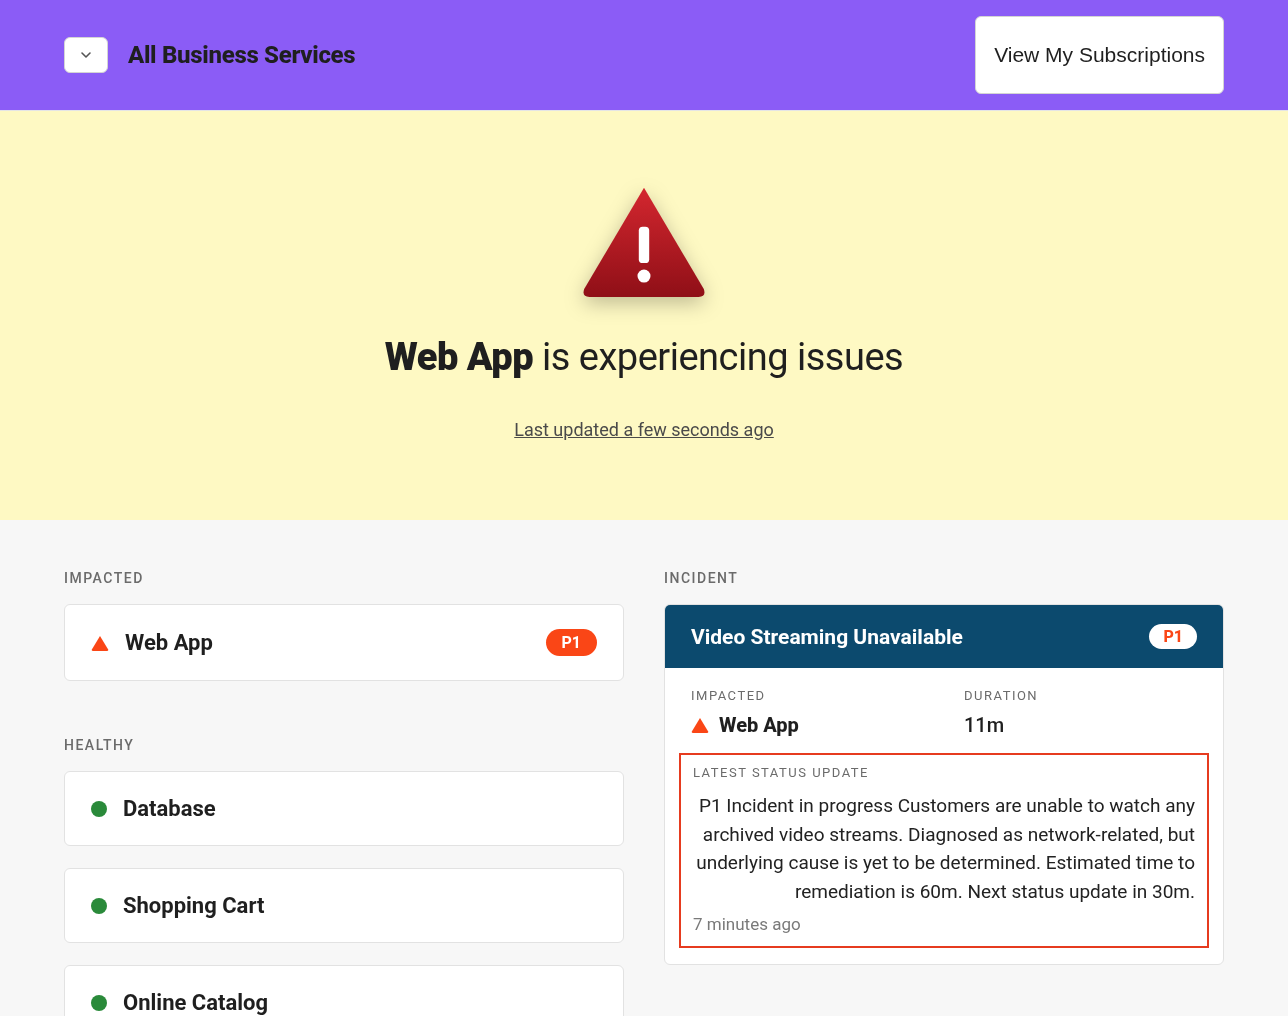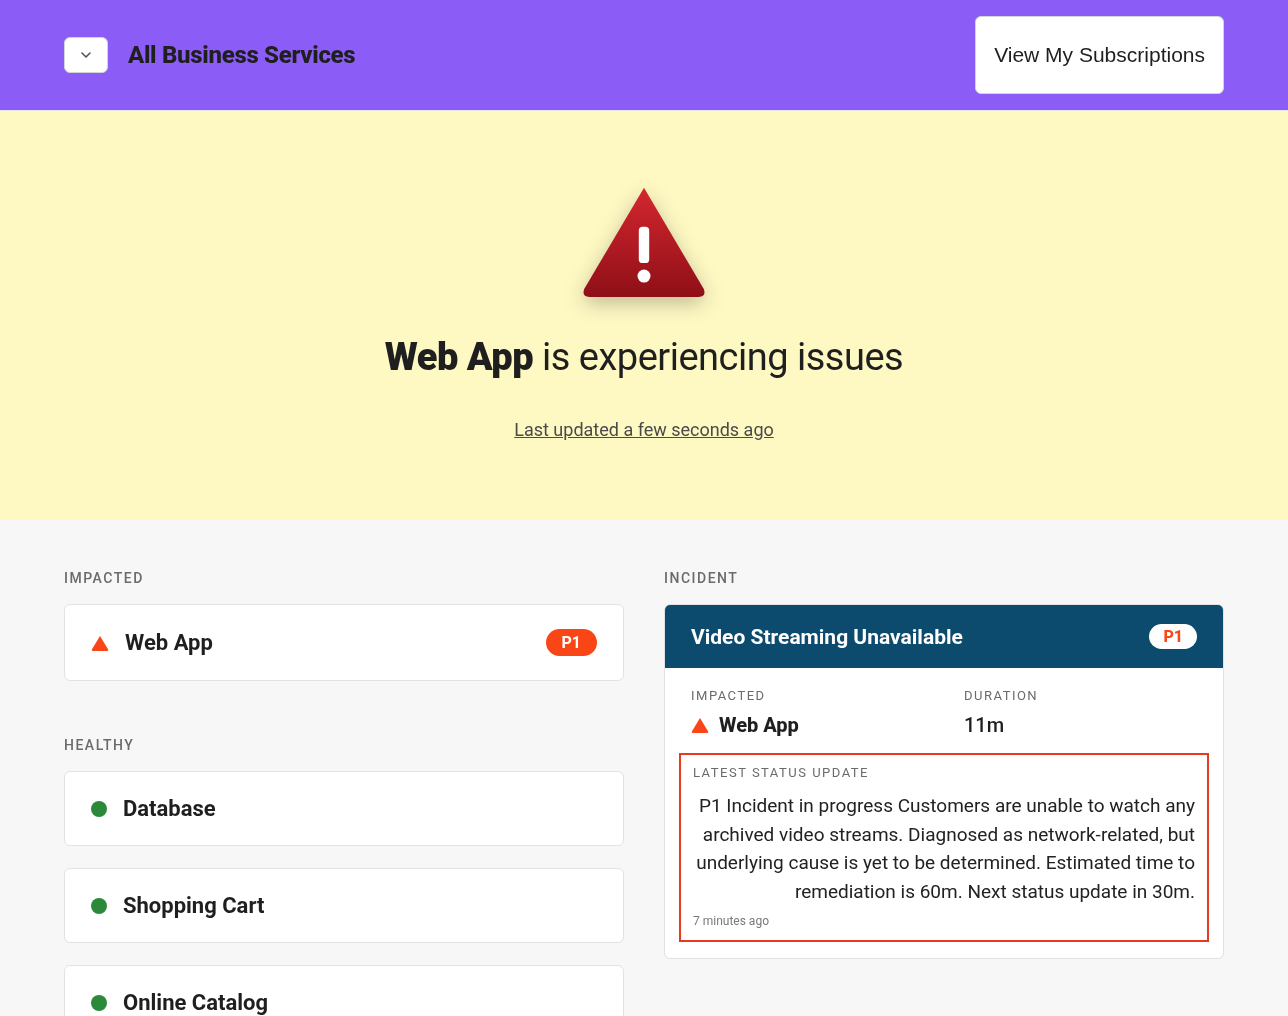--- a/index.html
+++ b/index.html
@@ -200,21 +200,21 @@
     margin-bottom: 12px;
   }
   .status-text {
     font-size: 19px;
     line-height: 1.5;
     color: #222;
     margin-bottom: 8px;
     text-align: right;
   }
   .status-time {
-    font-size: 12px;
+    font-size: 17px;
     color: #7a7a7a;
   }
 
   .section-gap { height: 34px; }
 </style>
 </head>
 <body>
 
 <div class="header">
   <div class="header-left">

